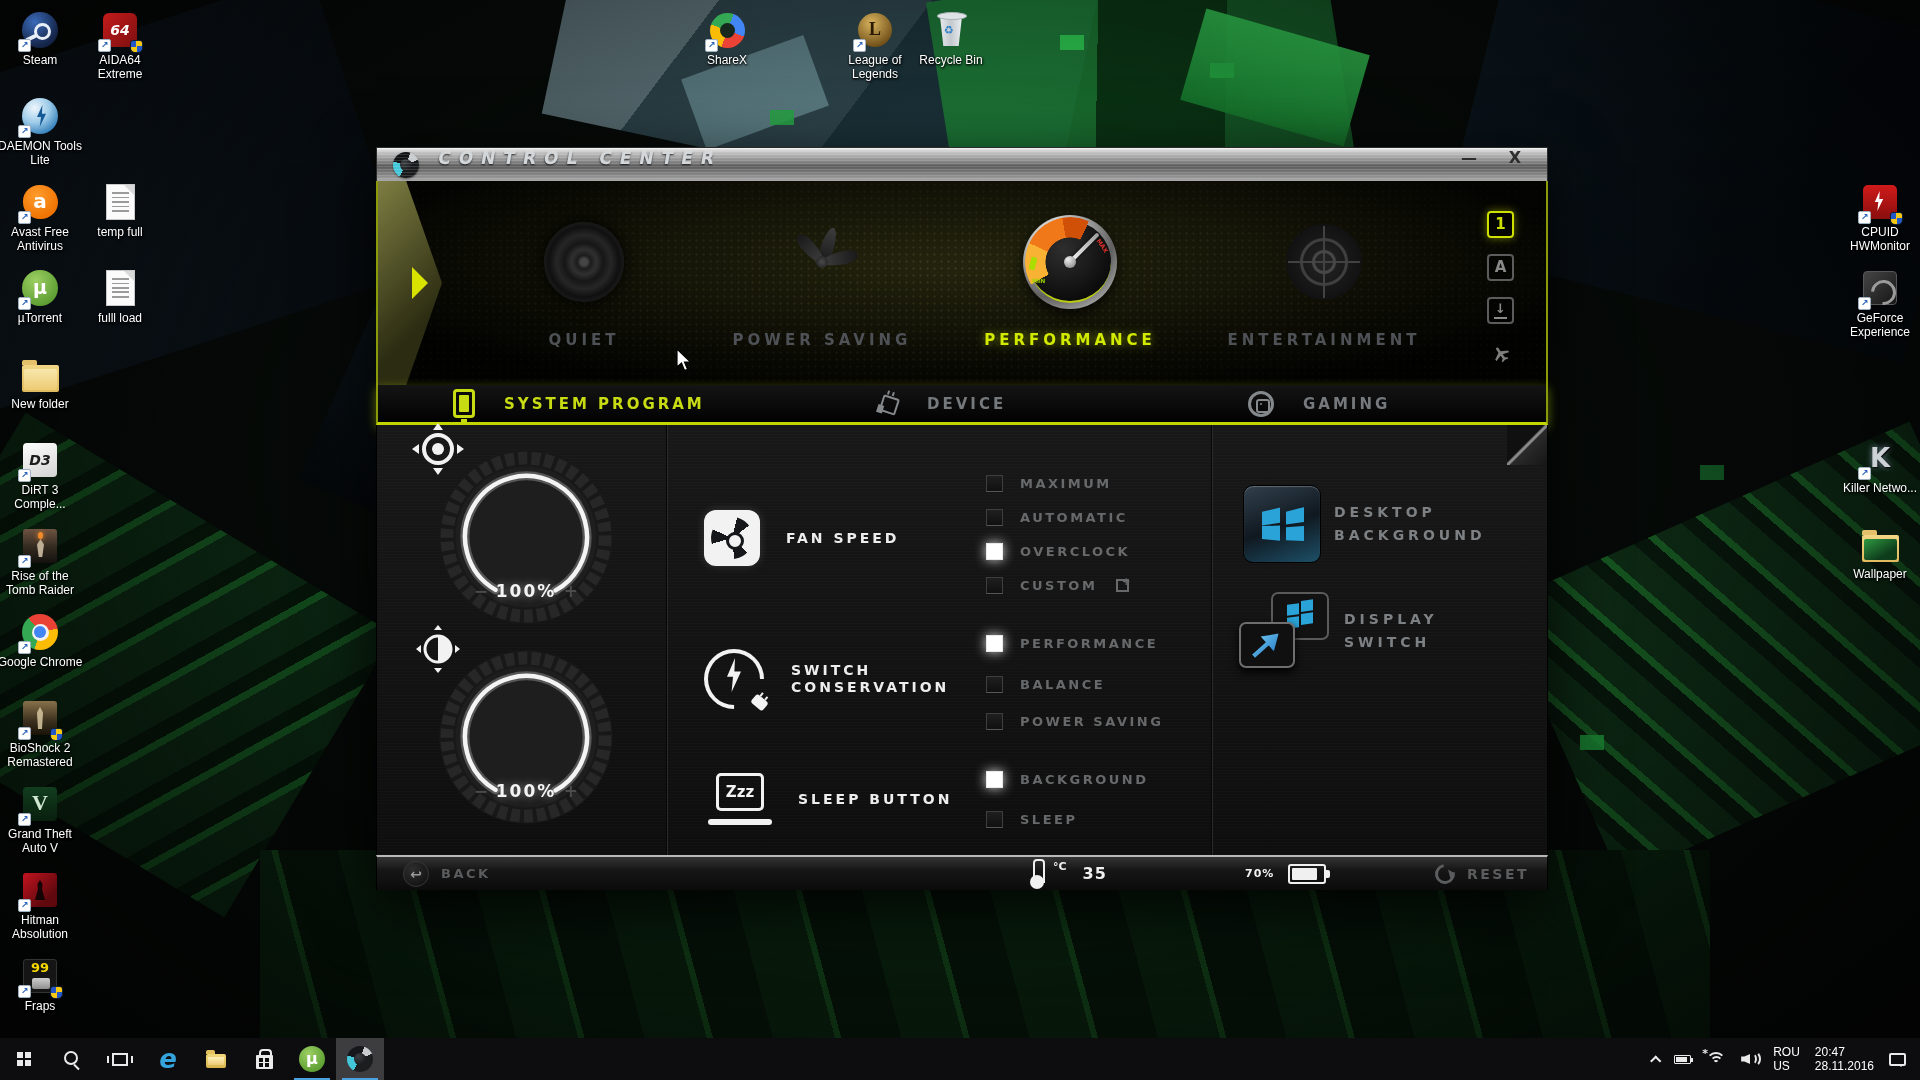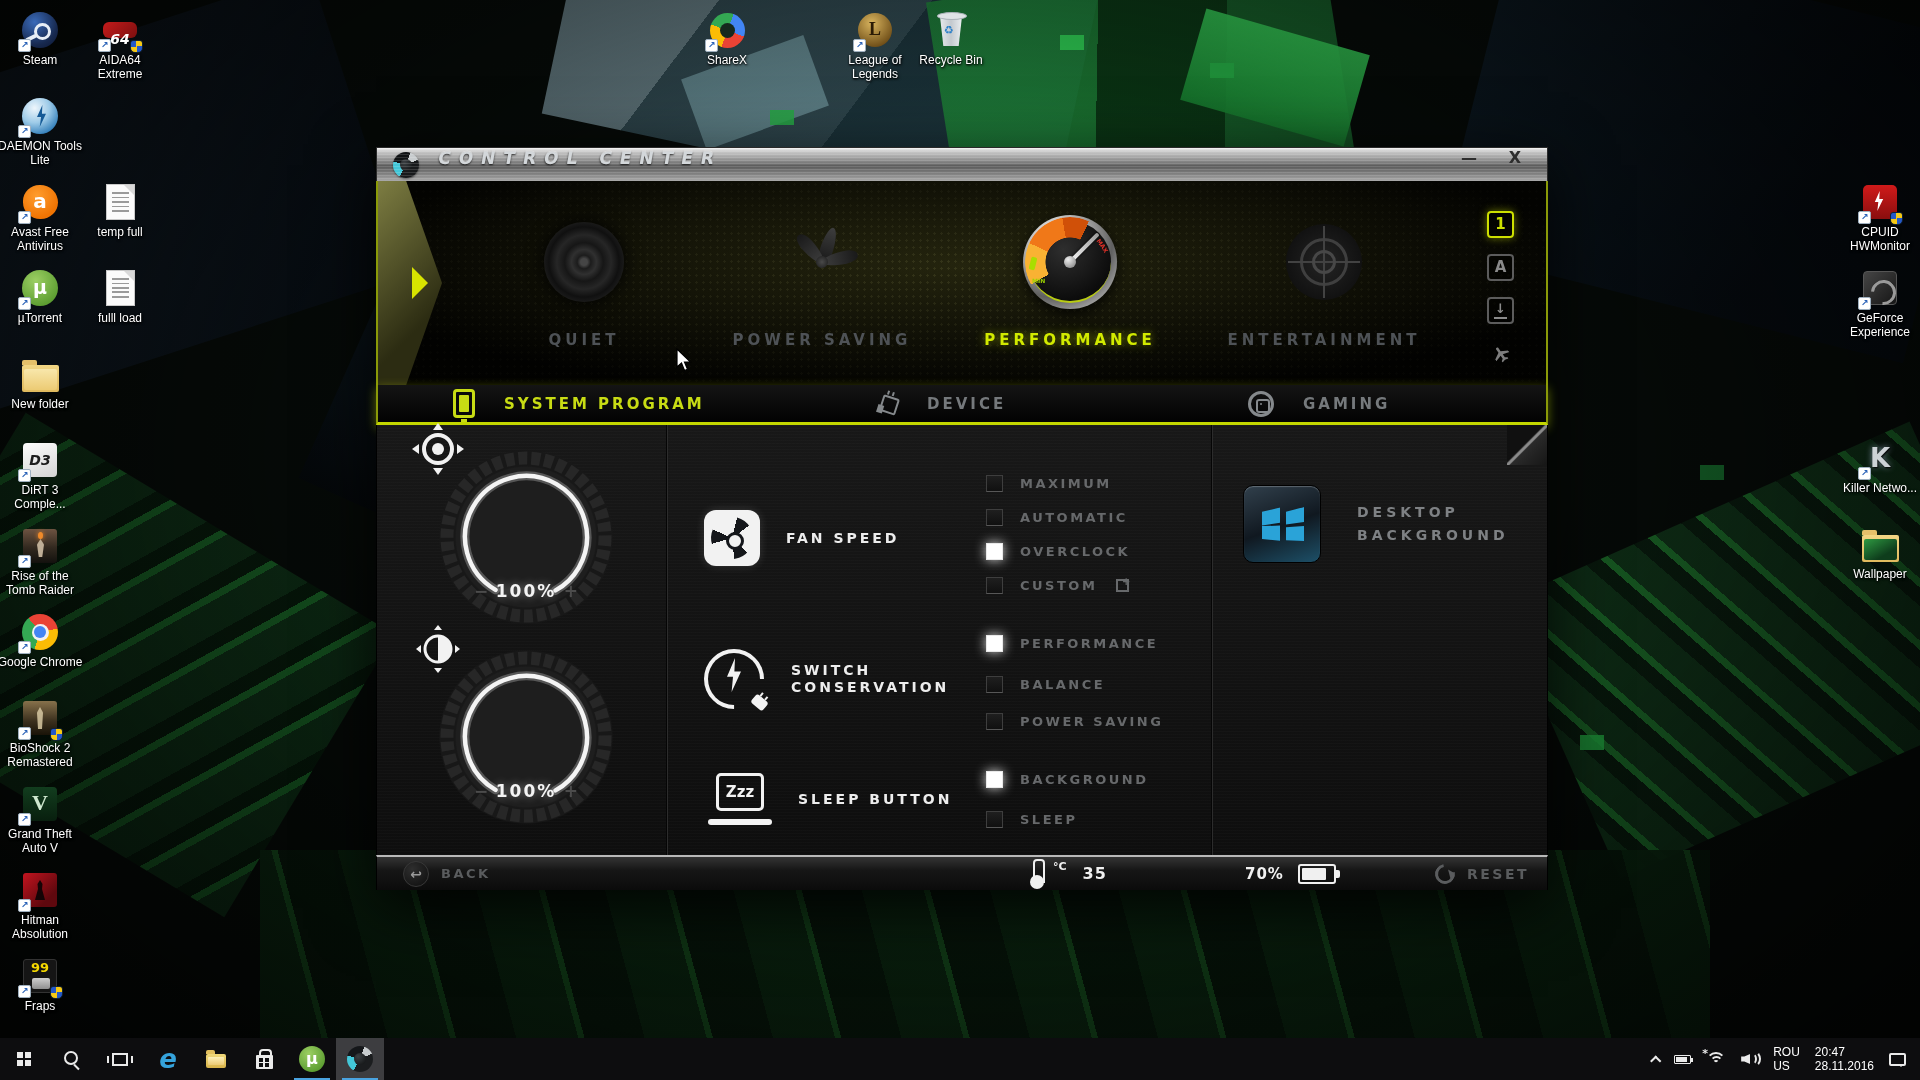--- a/index.html
+++ b/index.html
@@ -25,21 +25,21 @@
 
   
   .dicon{position:absolute;width:88px;text-align:center;cursor:pointer;}
   .dicon .lbl{margin-top:3px;font-size:12px;line-height:14px;color:#fff;text-shadow:0 1px 2px #000,1px 1px 3px #000;}
   .ic{position:relative;width:40px;height:40px;margin:0 auto;display:flex;align-items:center;justify-content:center;}
   .sc{position:absolute;left:-2px;bottom:-2px;width:13px;height:13px;background:#fff;border:1px solid #9fb0c0;border-radius:2px;font:bold 9px/11px "DejaVu Sans",sans-serif;color:#2a62b8;}
   .shield{position:absolute;right:-3px;bottom:-3px;width:13px;height:13px;border-radius:3px 3px 5px 5px;background:conic-gradient(#f6c915 0 25%,#2458c8 25% 50%,#f6c915 50% 75%,#2458c8 75%);border:1px solid #123;}
   .g-steam{width:36px;height:36px;border-radius:50%;background:radial-gradient(circle at 35% 28%,#3a6ab8,#17294f 65%,#0b1530);position:relative;}
   .g-steam::before{content:"";position:absolute;left:12px;top:11px;width:11px;height:11px;border:3px solid #e7eef6;border-radius:50%;}
   .g-steam::after{content:"";position:absolute;left:3px;top:24px;width:12px;height:4px;background:#e7eef6;transform:rotate(-25deg);border-radius:2px;}
-  .g-aida{width:34px;height:16px;border-radius:6px;background:linear-gradient(135deg,#c41b1b,#7c0f0f);color:#fff;font:italic bold 14px/34px "DejaVu Sans",sans-serif;}
+  .g-aida{width:34px;height:34px;border-radius:6px;background:linear-gradient(135deg,#c41b1b,#7c0f0f);color:#fff;font:italic bold 14px/34px "DejaVu Sans",sans-serif;}
   .g-daemon{width:36px;height:36px;border-radius:50%;background:radial-gradient(circle at 35% 28%,#eef6fc,#9ecbe8 42%,#2f7cb8 80%);position:relative;}
   .g-daemon::after{content:"";position:absolute;left:15px;top:7px;width:9px;height:22px;background:#155a96;clip-path:polygon(60% 0,0 55%,45% 55%,30% 100%,100% 40%,55% 40%);}
   .g-note{width:29px;height:36px;background:#fbfbfb;border:1px solid #c9c9c9;position:relative;}
   .g-note::before{content:"";position:absolute;right:0;top:0;border:5px solid #d9d9d9;border-left-color:transparent;border-bottom-color:transparent;}
   .g-note::after{content:"";position:absolute;left:5px;top:7px;width:17px;height:22px;background:repeating-linear-gradient(#9a9a9a 0 1.5px,transparent 1.5px 4.5px);}
   .g-avast{width:35px;height:34px;border-radius:48% 52% 50% 50%;background:radial-gradient(circle at 40% 32%,#ff9d2e,#ef7403 70%);color:#fff;font:bold 20px/32px "DejaVu Sans",sans-serif;}
   .g-utor{width:36px;height:36px;border-radius:50%;background:radial-gradient(circle at 38% 30%,#9ccf63,#5d9e32 75%);color:#fff;font:bold 19px/34px "DejaVu Sans",sans-serif;}
   .g-folder{width:37px;height:27px;margin-top:8px;border-radius:2px;background:linear-gradient(#f2d684,#e0ba5e);position:relative;}
   .g-folder::before{content:"";position:absolute;left:0;top:-5px;width:15px;height:5px;border-radius:2px 2px 0 0;background:#e5c härte06a;background:#e5c06a;}
   .g-folder::after{content:"";position:absolute;inset:4px 2px 2px 2px;border-radius:2px;background:linear-gradient(#f8e7ab,#eccb74);}
@@ -156,21 +156,21 @@
   .slpic .scr{position:absolute;left:8px;top:0;width:48px;height:38px;border:3px solid #f2f2f2;border-radius:5px;color:#f2f2f2;font:bold 15px/32px "DejaVu Sans",sans-serif;text-align:center;}
   .slpic .base{position:absolute;left:0;bottom:0;width:64px;height:6px;background:#f2f2f2;border-radius:3px;}
   .optrow{position:absolute;display:flex;align-items:center;gap:17px;cursor:pointer;}
   .cb{width:17px;height:17px;background:linear-gradient(#1f1f1f,#101010);border:1px solid #3e3e3e;border-bottom-color:#575757;}
   .cb.checked{background:#fff;border-color:#e8e8e8;box-shadow:0 0 12px rgba(255,255,255,.85);}
   .olabel{font:bold 13px "DejaVu Sans",sans-serif;letter-spacing:2.5px;color:#67696b;}
   .ext{position:relative;width:13px;height:13px;margin-left:2px;}
   .ext::before{content:"";position:absolute;left:0;bottom:0;width:9px;height:9px;border:2px solid #67696b;}
   .ext::after{content:"+";position:absolute;right:-1px;top:-3px;font:bold 10px "DejaVu Sans",sans-serif;color:#67696b;}
 
-  .scut{position:absolute;display:flex;align-items:center;gap:36px;cursor:pointer;}
+  .scut{position:absolute;display:flex;align-items:center;gap:13px;cursor:pointer;}
   .sclabel{font:bold 14px "DejaVu Sans",sans-serif;letter-spacing:4px;color:#7e8184;line-height:23px;}
   .dbgic{position:relative;width:78px;height:78px;border-radius:10px;background:linear-gradient(160deg,#31404c,#101820 52%,#1d5068);border:1px solid #000;box-shadow:inset 0 1px 1px rgba(255,255,255,.25);overflow:hidden;}
   .dbgic::before{content:"";position:absolute;left:18px;top:20px;width:40px;height:36px;background:conic-gradient(#2aa3d8 0 25%,#2aa3d8 25% 50%,#2aa3d8 0);clip-path:polygon(0 12%,45% 4%,45% 46%,0 50%,0 52%,45% 54%,45% 96%,0 88%,0 86%, 0 14%);transform:skewY(-4deg);box-shadow:none;}
   .dbgic::after{content:"";position:absolute;left:42px;top:22px;width:18px;height:34px;background:#2aa3d8;clip-path:polygon(0 8%,100% 0,100% 100%,0 92%,0 54%,100% 56%,100% 44%,0 46%);transform:skewY(-6deg);}
   .dswic{position:relative;width:92px;height:78px;}
   .dswic .b1{position:absolute;right:2px;top:0;width:58px;height:48px;border:2px solid #5a5a5a;border-radius:7px;background:#121212;}
   .dswic .b1::after{content:"";position:absolute;left:14px;top:10px;width:12px;height:11px;background:#2aa3d8;box-shadow:14px -2px 0 #2aa3d8,0 13px 0 #2aa3d8,14px 11px 0 #2aa3d8;transform:skewY(-8deg);}
   .dswic .b2{position:absolute;left:0;bottom:2px;width:56px;height:46px;border:2px solid #6e6e6e;border-radius:7px;background:#101010;box-shadow:0 4px 8px #000;}
   .dswic .arw{position:absolute;left:10px;bottom:12px;width:34px;height:26px;background:linear-gradient(#6cc4ee,#2a7fc8);clip-path:polygon(0 42%,55% 42%,55% 12%,100% 50%,55% 88%,55% 58%,0 58%);transform:rotate(-42deg);}
   .clkic{position:relative;width:78px;height:78px;border-radius:50%;background:radial-gradient(circle at 38% 30%,#ffffff,#d9d9d9 40%,#9a9a9a 72%,#707070);border:4px solid #3c3c3c;box-shadow:0 0 0 2px #8f8f8f,0 4px 10px #000;}
@@ -605,34 +605,45 @@
         <span class="olabel">SLEEP</span>
       </div>
 
       <div class="scut" style="left:866px;top:60px">
         <div class="dbgic"></div>
         <div class="sclabel">
             <div>DESKTOP</div>
             <div>BACKGROUND</div>
           </div>
       </div>
+      <div class="scut" style="left:862px;top:167px">
+        <div class="dswic">
+            <div class="b1"></div>
+            <div class="b2"></div>
+            <div class="arw"></div>
+          </div>
+        <div class="sclabel">
+            <div>DISPLAY</div>
+            <div>SWITCH</div>
+          </div>
+      </div>
     </div>
 
     <div class="fbar">
       <div class="fgrp" style="left:26px">
         <span class="backic">↩</span>
         <span class="flabel">BACK</span>
       </div>
       <div class="fgrp" style="left:652px">
         <span class="thermo"></span>
         <span class="funit">°C</span>
         <span class="fval">35</span>
       </div>
       <div class="fgrp" style="left:868px;gap:14px">
-        <span class="fval" style="font-size:15px">70%</span>
+        <span class="fval" style="font-size:11px">70%</span>
         <span class="battic"></span>
       </div>
       <div class="fgrp" style="right:18px">
         <span class="resetic"></span>
         <span class="flabel" style="font-size:14px">RESET</span>
       </div>
     </div>
   </div>
 
   <svg class="cursor" width="20" height="24" viewBox="0 0 20 24">

